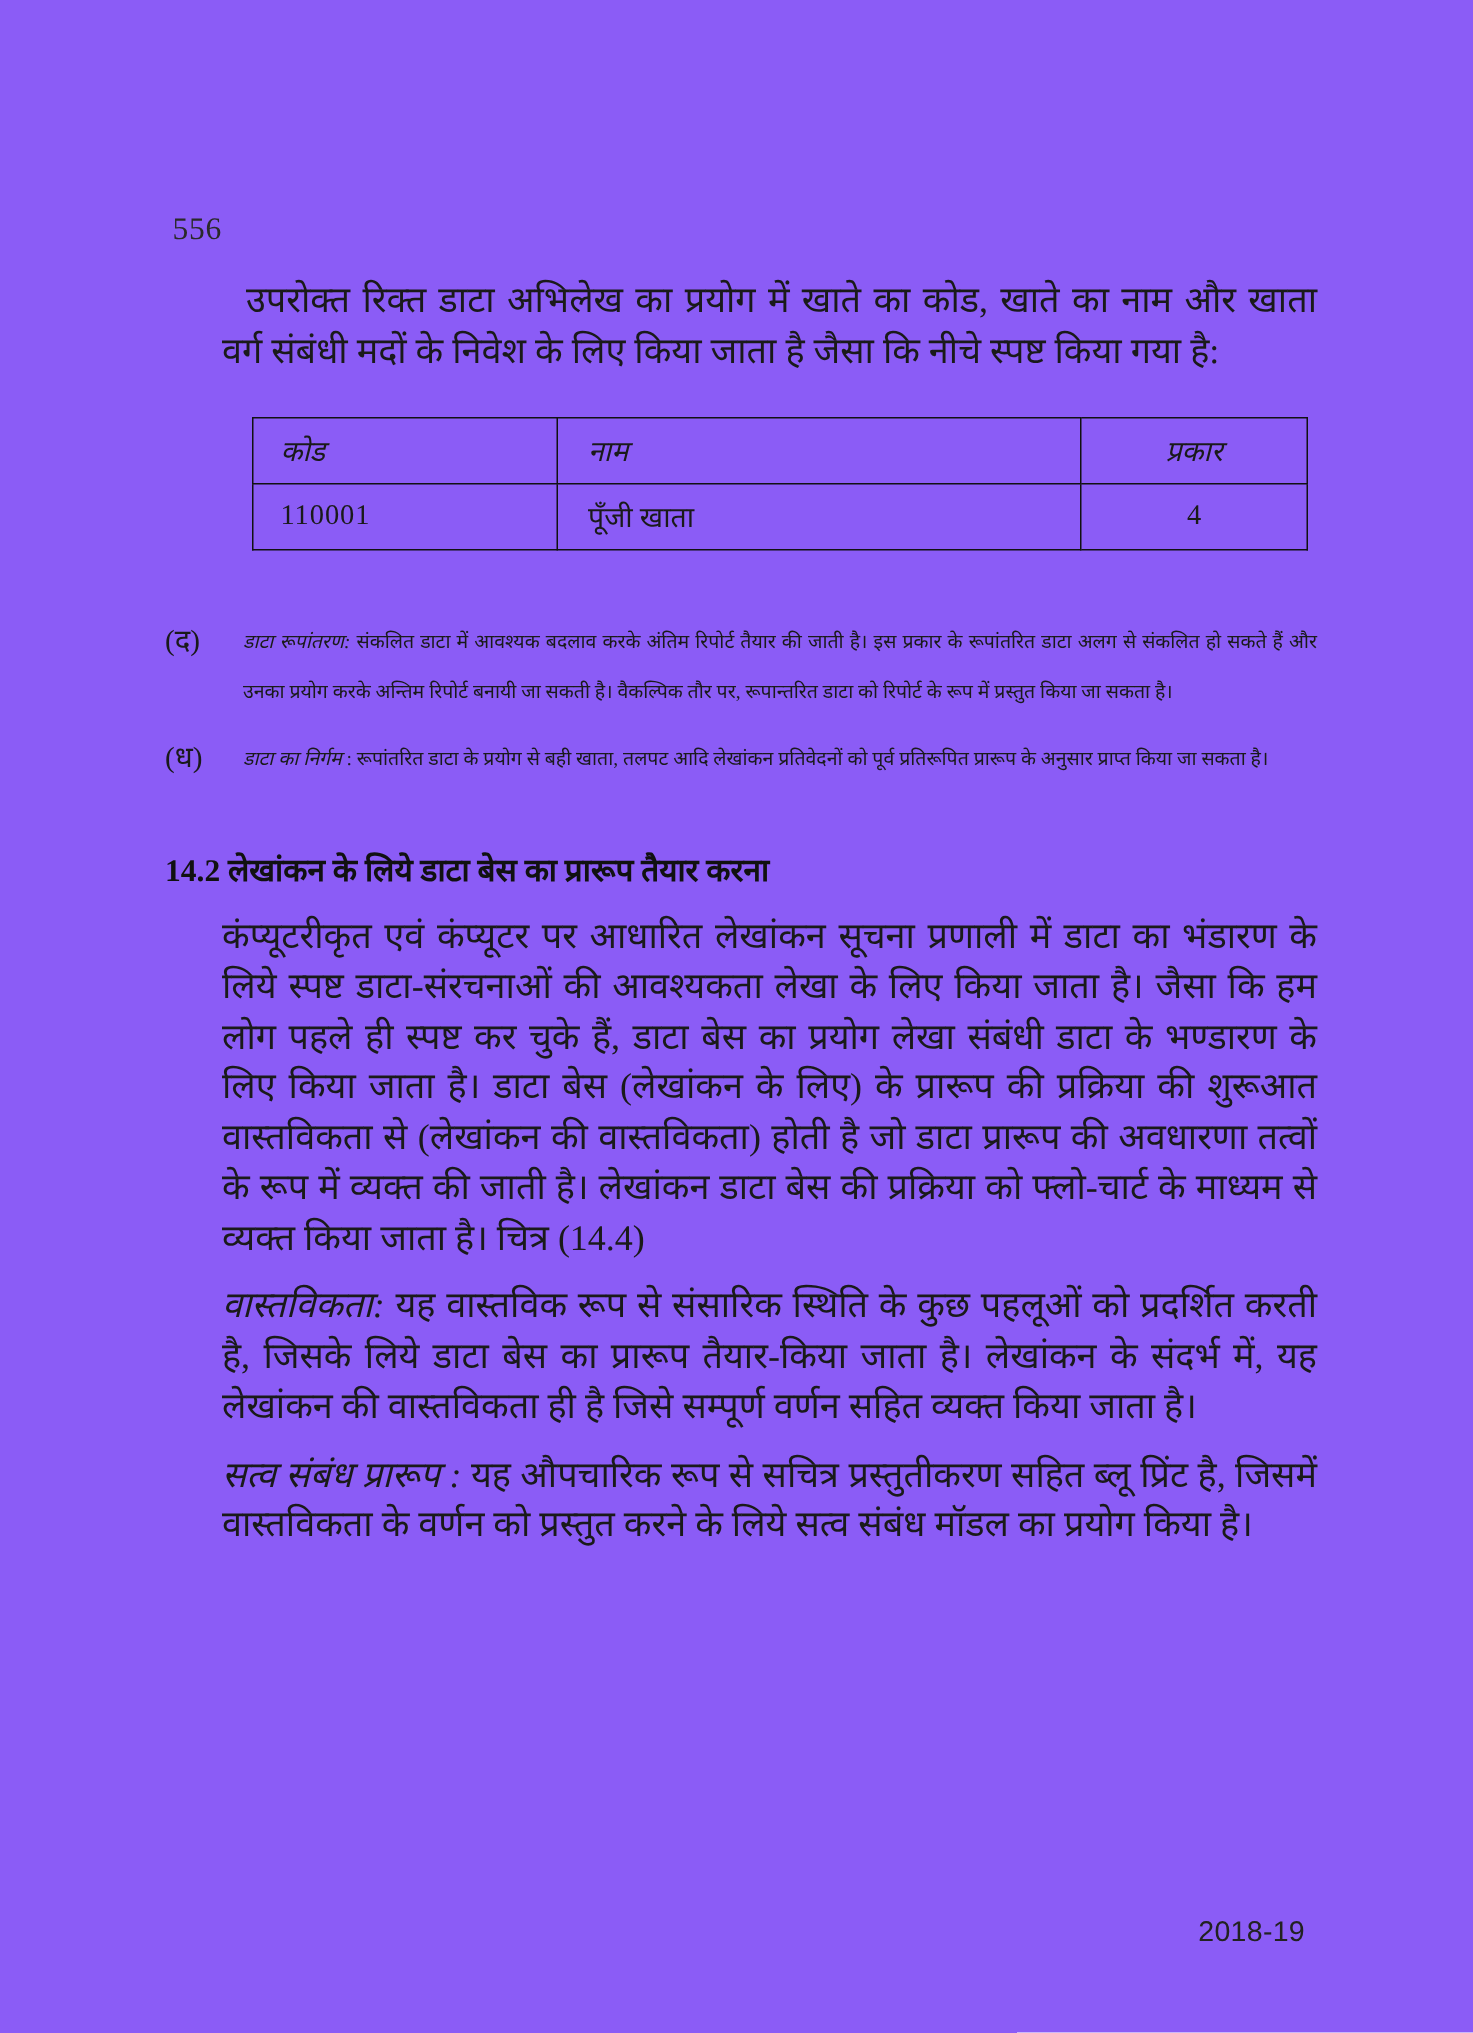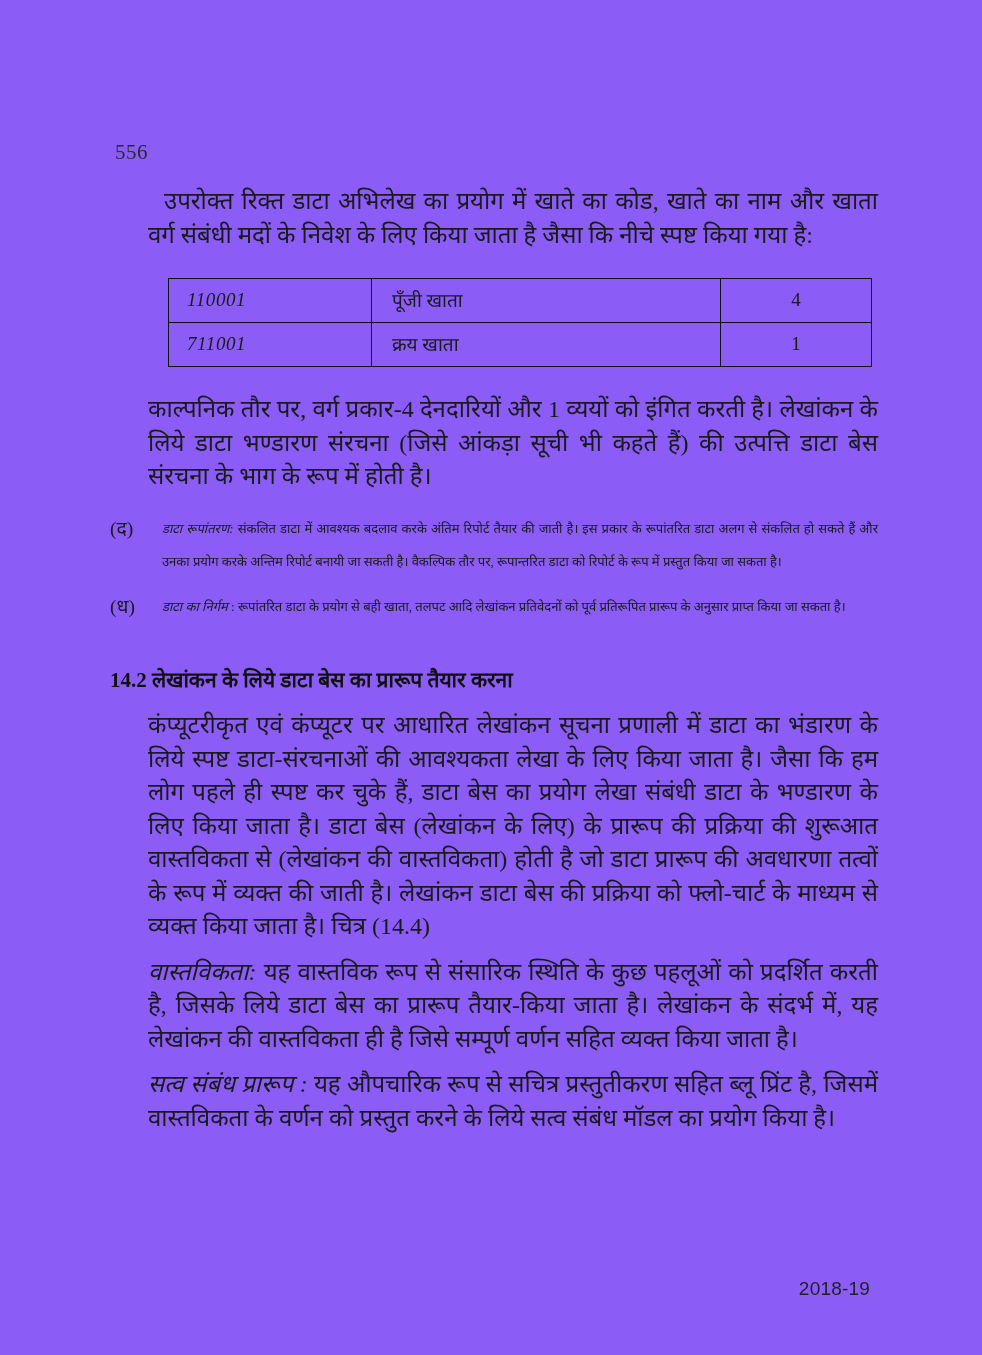--- a/index.html
+++ b/index.html
@@ -85,21 +85,20 @@
   }
   .col-code { width: 184px; padding-left: 18px !important; }
   .col-name { width: 328px; padding-left: 20px !important; }
   .col-type { width: 150px; text-align: center; }
   .th-cell {
     font-style: italic;
     font-size: 18.5px;
   }
   .cell-num {
     letter-spacing: 0.6px;
-    font-style: italic;
   }
 
   
   .lett-item {
     display: flex;
     align-items: flex-start;
     margin-left: -38px;
     width: 768px;
   }
   .lett-marker {
@@ -146,34 +145,33 @@
   </div>
 
   <div class="content">
 
     <p class="body-text indent-first">उपरोक्त रिक्त डाटा अभिलेख का प्रयोग में खाते का कोड, खाते का नाम और खाता वर्ग संबंधी मदों के निवेश के लिए किया जाता है जैसा कि नीचे स्पष्ट किया गया है:</p>
 
     <div class="tbl-wrap">
       <table class="code-table">
         <tbody>
           <tr>
+            <td class="col-code th-cell">कोड</td>
+            <td class="col-name th-cell">नाम</td>
+            <td class="col-type th-cell">प्रकार</td>
+          </tr>
+          <tr>
             <td class="col-code cell-num">110001</td>
             <td class="col-name">पूँजी खाता</td>
             <td class="col-type">4</td>
           </tr>
-          <tr>
-            <td class="col-code cell-num">711001</td>
-            <td class="col-name">क्रय खाता</td>
-            <td class="col-type">1</td>
-          </tr>
         </tbody>
       </table>
     </div>
 
-    <p class="body-text">काल्पनिक तौर पर, वर्ग प्रकार‑4 देनदारियों और 1 व्ययों को इंगित करती है। लेखांकन के लिये डाटा भण्डारण संरचना (जिसे आंकड़ा सूची भी कहते हैं) की उत्पत्ति डाटा बेस संरचना के भाग के रूप में होती है।</p>
 
     <div class="gap-md"></div>
 
     <div class="lett-item">
       <span class="lett-marker">(द)</span>
       <span class="lett-body"><span class="it">डाटा रूपांतरण:</span><span> संकलित डाटा में आवश्यक बदलाव करके अंतिम रिपोर्ट तैयार की जाती है। इस प्रकार के रूपांतरित डाटा अलग से संकलित हो सकते हैं और उनका प्रयोग करके अन्तिम रिपोर्ट बनायी जा सकती है। वैकल्पिक तौर पर, रूपान्तरित डाटा को रिपोर्ट के रूप में प्रस्तुत किया जा सकता है।</span></span>
     </div>
 
     <div class="gap-sm"></div>
 

